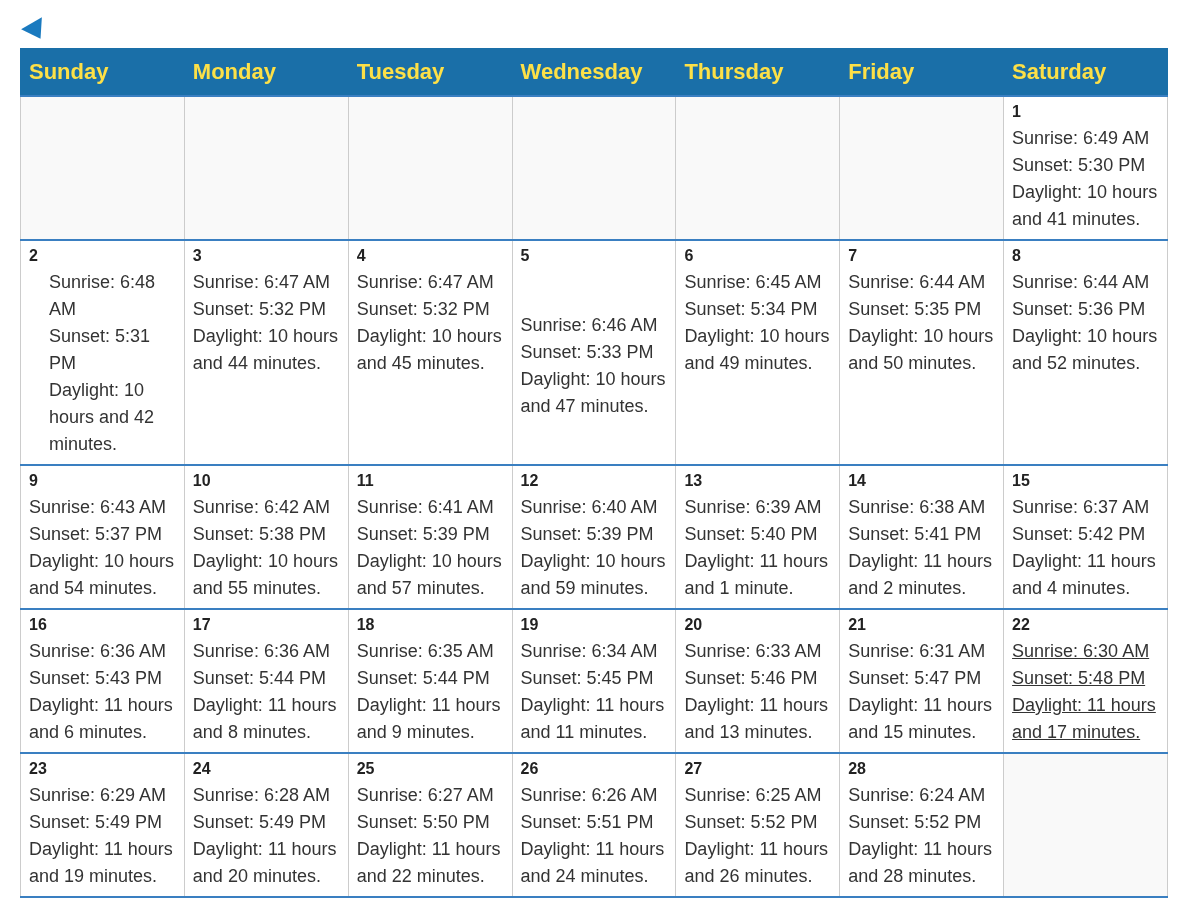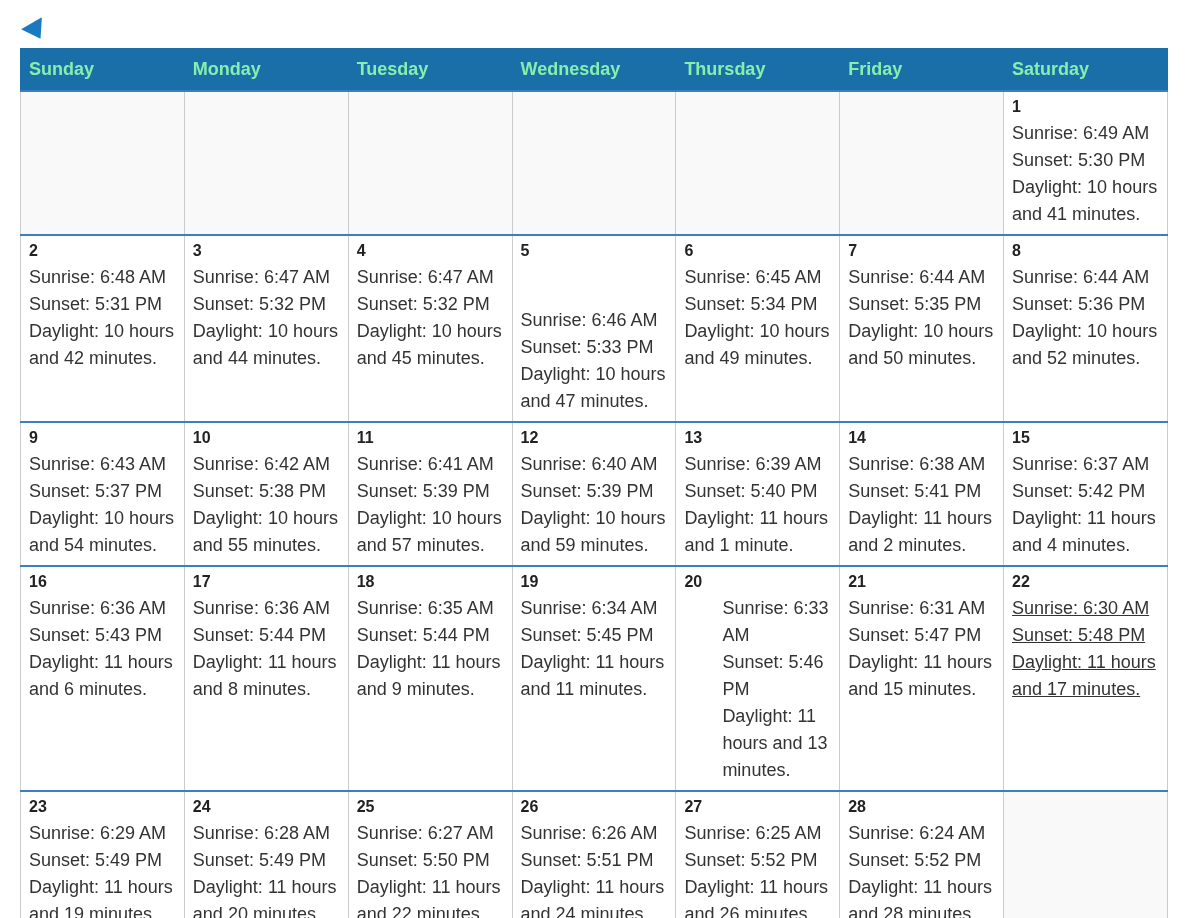--- a/index.html
+++ b/index.html
@@ -60,22 +60,22 @@
       font-size: 22px;
       color: #444;
     }
     .calendar {
       width: 100%;
       border-collapse: collapse;
       border: 1px solid #aaa;
     }
     .calendar th {
       background-color: #1a6fa8;
-      color: #86efac;
-      font-size: 18px;
+      color: #fde047;
+      font-size: 22px;
       padding: 10px 8px;
       text-align: left;
       border: 1px solid #1a6fa8;
     }
     .calendar td {
       vertical-align: top;
       border: 1px solid #ccc;
       padding: 6px 8px;
       width: calc(100% / 7);
       min-height: 110px;
@@ -140,21 +140,21 @@
         <td>
           <div class="day-number">1</div>
           <div class="day-info" style="white-space: pre-line;">Sunrise: 6:49 AM
 Sunset: 5:30 PM
 Daylight: 10 hours and 41 minutes.</div>
         </td>
       </tr>
       <tr>
         <td>
           <div class="day-number">2</div>
-          <div class="day-info" style="white-space: pre-line;">Sunrise: 6:48 AM
+          <div class="day-info" style="white-space: pre-line; margin-left: 20px;">Sunrise: 6:48 AM
 Sunset: 5:31 PM
 Daylight: 10 hours and 42 minutes.</div>
         </td>
         <td>
           <div class="day-number">3</div>
           <div class="day-info" style="white-space: pre-line;">Sunrise: 6:47 AM
 Sunset: 5:32 PM
 Daylight: 10 hours and 44 minutes.</div>
         </td>
         <td>
@@ -252,21 +252,21 @@
 Daylight: 11 hours and 9 minutes.</div>
         </td>
         <td>
           <div class="day-number">19</div>
           <div class="day-info" style="white-space: pre-line;">Sunrise: 6:34 AM
 Sunset: 5:45 PM
 Daylight: 11 hours and 11 minutes.</div>
         </td>
         <td>
           <div class="day-number">20</div>
-          <div class="day-info" style="white-space: pre-line; margin-left: 38px;">Sunrise: 6:33 AM
+          <div class="day-info" style="white-space: pre-line;">Sunrise: 6:33 AM
 Sunset: 5:46 PM
 Daylight: 11 hours and 13 minutes.</div>
         </td>
         <td>
           <div class="day-number">21</div>
           <div class="day-info" style="white-space: pre-line;">Sunrise: 6:31 AM
 Sunset: 5:47 PM
 Daylight: 11 hours and 15 minutes.</div>
         </td>
         <td>

